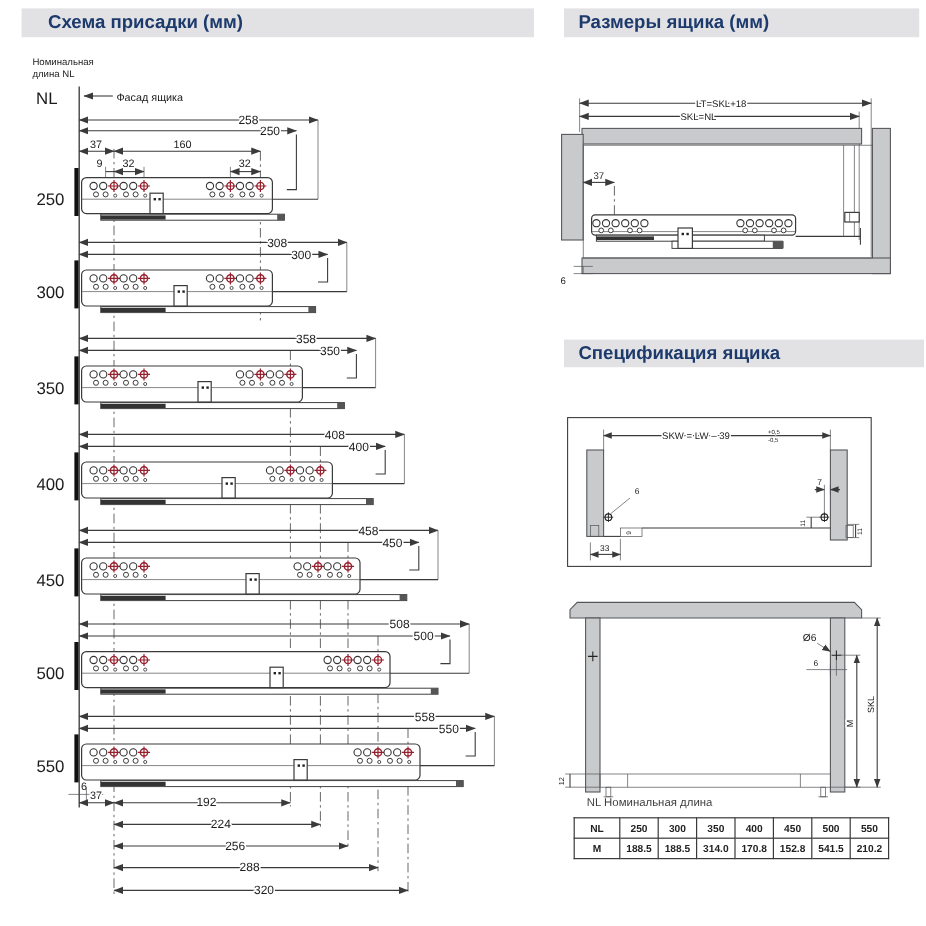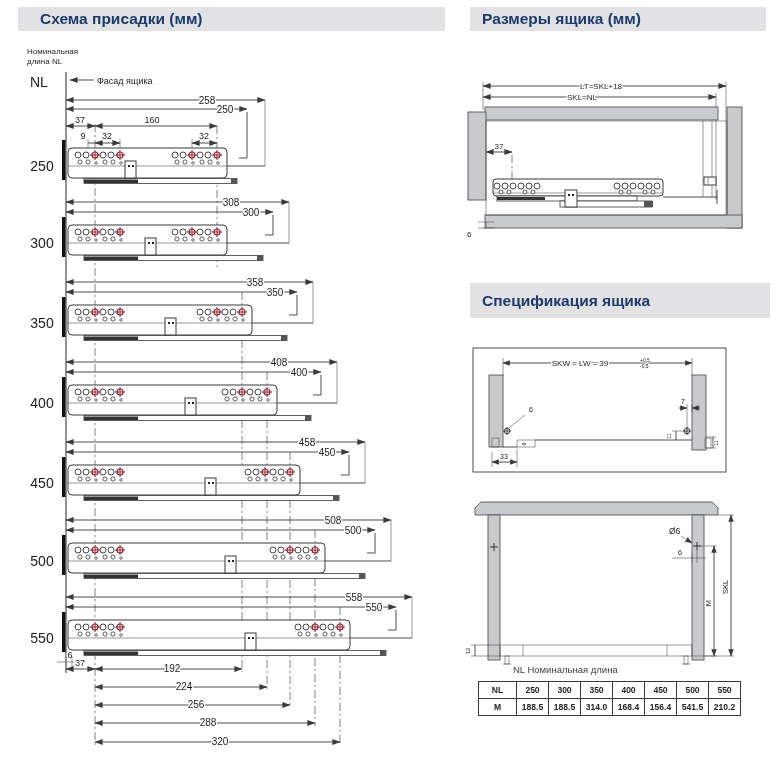--- a/index.html
+++ b/index.html
@@ -1,32 +1,32 @@
 <!DOCTYPE html>
 <html style="--heading_bg: #e2e2e4; --heading_fg: #1d3a6d; --line: #3a3a3a; --red_marker: #96212e; --gray_fill: #c9cacc; --gray_stroke: #55565a;"><head>
 <meta charset="utf-8">
 <style>
   html,body{margin:0;padding:0;}
   body{width:772px;height:772px;position:relative;background:#fff;font-family:"Liberation Sans",sans-serif;overflow:hidden;}
   .hdr{position:absolute;background:var(--heading_bg,#e2e2e4);color:var(--heading_fg,#1d3a6d);
        font-weight:bold;font-size:15.5px;display:flex;align-items:center;box-sizing:border-box;}
   #hdr-left{left:18px;top:7px;width:427px;height:24px;padding-left:22px;}
   #hdr-boxdims{left:470px;top:7px;width:296px;height:24px;padding-left:12px;}
-  #hdr-spec{left:470px;top:283px;width:300px;height:35px;padding-left:12px;}
+  #hdr-spec{left:470px;top:283px;width:300px;height:23px;padding-left:12px;}
   svg{position:absolute;overflow:visible;}
   svg text{font-family:"Liberation Sans",sans-serif;fill:#1c1c1c;paint-order:stroke;stroke:#fff;
            stroke-width:2.6px;stroke-linejoin:round;}
   svg text.t5{stroke-width:1.2px;}
   .ln{stroke:#3a3a3a;stroke-width:0.9;fill:none;}
   .thk{stroke:#3a3a3a;stroke-width:1.1;fill:none;}
   .thin{stroke:#55565a;stroke-width:0.6;fill:none;}
   .dash{stroke:#4a4a4a;stroke-width:0.7;stroke-dasharray:8 3 2 3;fill:none;}
   .gray{fill:var(--gray_fill,#c9cacc);stroke:var(--gray_stroke,#55565a);stroke-width:0.9;}
   .wh{fill:#fff;stroke:#3a3a3a;stroke-width:1;}
-  #caption-nl{position:absolute;left:489px;top:664px;font-size:9.5px;color:#3f3f3f;margin-left:24px;}
+  #caption-nl{position:absolute;left:489px;top:664px;font-size:9.5px;color:#3f3f3f;}
   .spec-table{position:absolute;left:478px;top:681px;border-collapse:collapse;background:#fff;}
   .spec-table td{border:1px solid #3a3a3a;height:16px;text-align:center;font-size:8.5px;
                  font-weight:bold;color:#222;padding:0 2px;width:27px;}
   .spec-table td.c0{width:33px;}
 </style>
 </head>
 <body>
 
 <div class="hdr" id="hdr-left">
   <span>Схема присадки (мм)</span>
@@ -615,19 +615,19 @@
         <td>400</td>
         <td>450</td>
         <td>500</td>
         <td>550</td>
       </tr>
       <tr>
         <td class="c0">M</td>
         <td>188.5</td>
         <td>188.5</td>
         <td>314.0</td>
-        <td>168.4</td>
-        <td>156.4</td>
+        <td>170.8</td>
+        <td>152.8</td>
         <td>541.5</td>
         <td>210.2</td>
       </tr>
     </tbody>
   </table>
 
 </body></html>

